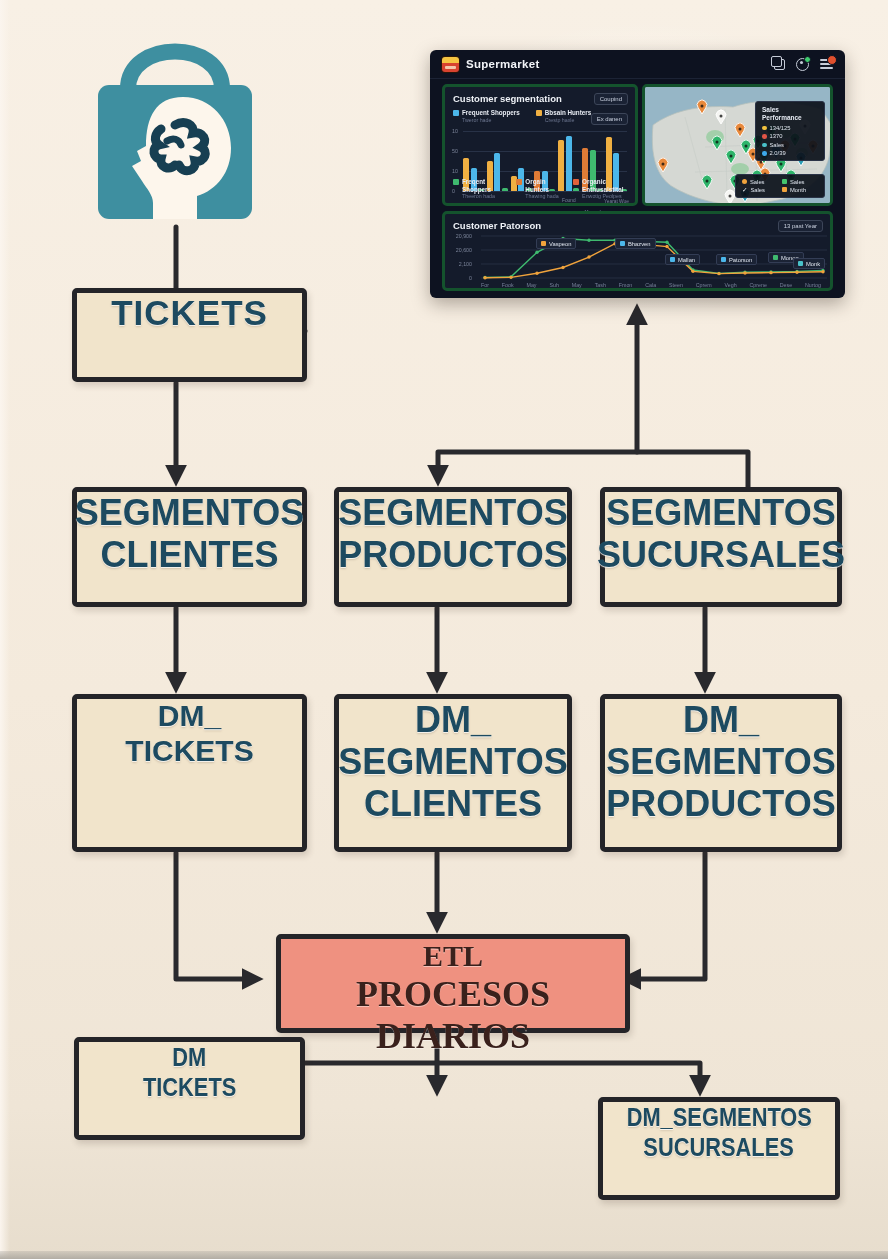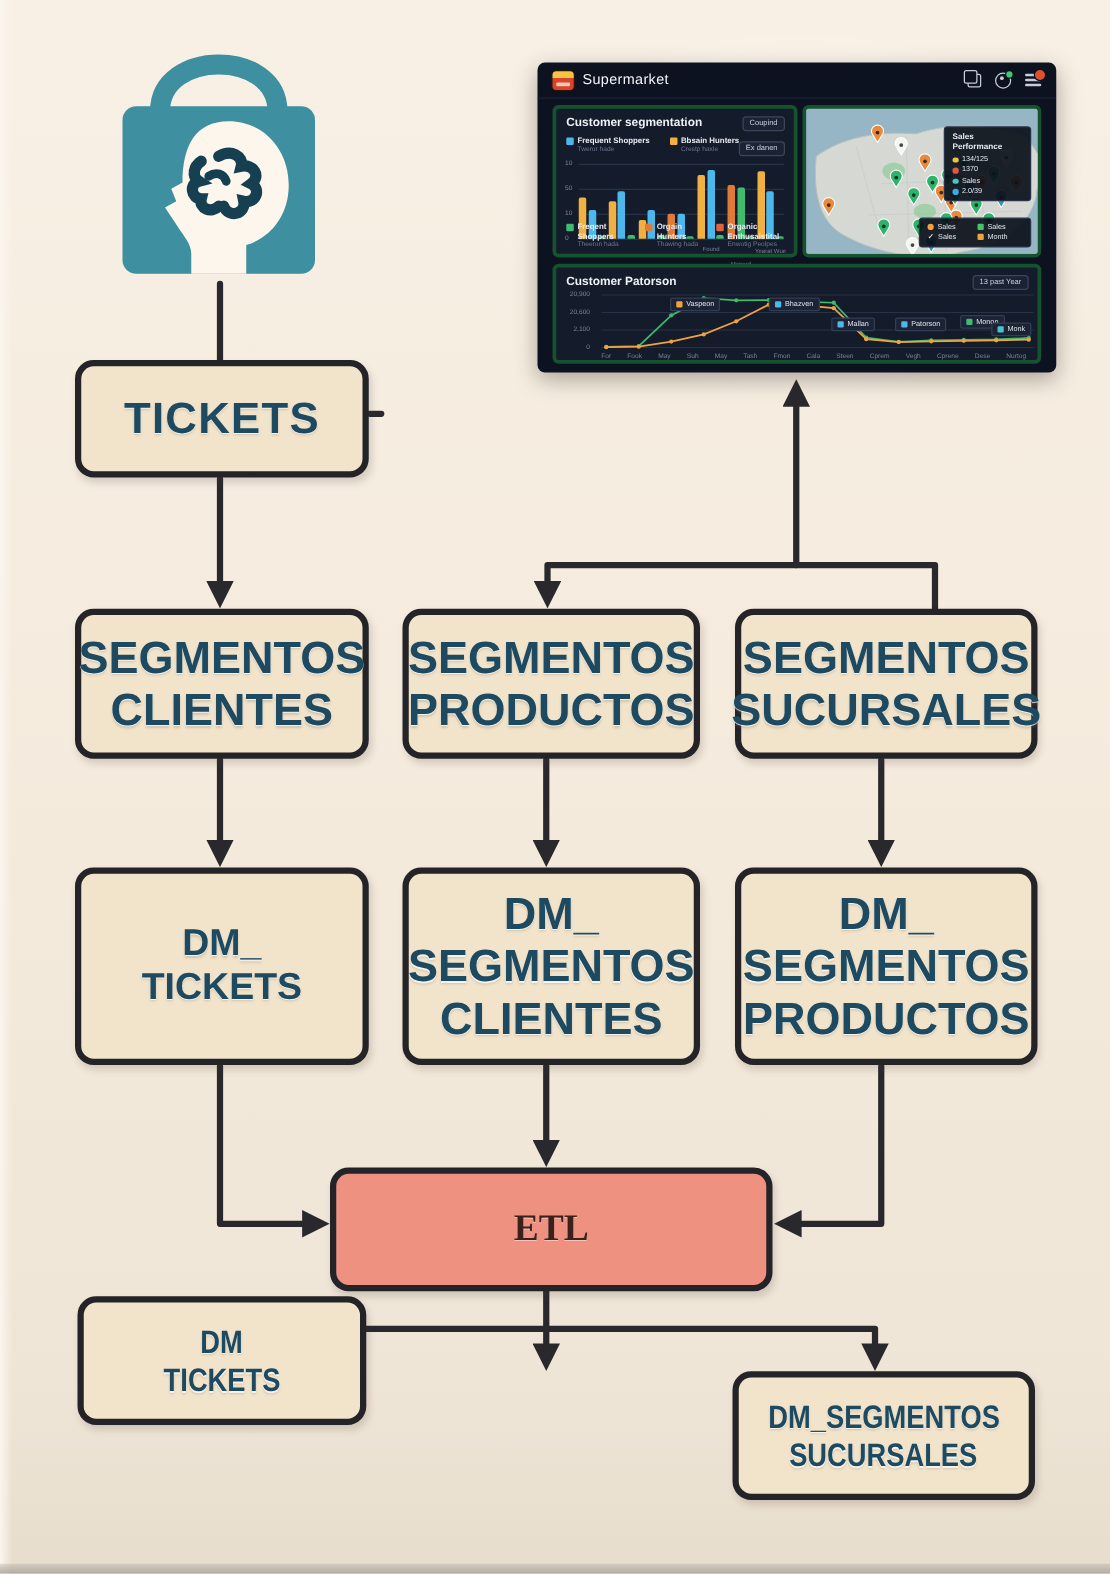--- a/index.html
+++ b/index.html
@@ -10,22 +10,22 @@
   .page::after{content:"";position:absolute;left:0;bottom:0;width:100%;height:8px;
         background:linear-gradient(180deg,rgba(150,146,140,.25),#b2ada4);z-index:9;pointer-events:none;}
   .glow{position:absolute;left:400px;top:20px;width:480px;height:300px;
         background:radial-gradient(ellipse at center,#fffdf8 0%,rgba(255,253,248,0) 70%);z-index:0;}
 
   
   #connectors{position:absolute;inset:0;z-index:1;}
 
   
   .node{position:absolute;box-sizing:border-box;background:#f1e4cb;border:5px solid #242428;
-        border-radius:15px;display:flex;flex-direction:column;align-items:center;justify-content:center;
-        z-index:2;box-shadow:2px 4px 6px rgba(70,58,44,.18);}
+        border-radius:5px;display:flex;flex-direction:column;align-items:center;justify-content:flex-start;
+        z-index:2;box-shadow:2px 4px 6px rgba(70,58,44,.18);margin-left:12px;}
   .node .ln{font-weight:700;color:#1d4a60;line-height:1.16;text-align:center;
         text-shadow:0 1px 0 rgba(255,255,255,.75),0 2px 2px rgba(120,100,80,.25);}
   .node.etl{background:#ef9180;}
   .node.etl .ln{color:#3a211c;text-shadow:0 1px 0 rgba(255,255,255,.45);font-family:Liberation Serif, serif;}
   .fs35{font-size:35px;letter-spacing:1px;}
   .fs28{font-size:36px;}
   .fs30{font-size:30px;}
   .fs26{font-size:26px;}
   .cond{transform:scaleX(.84);white-space:nowrap;}
 
@@ -34,21 +34,21 @@
 
   
   .dash{position:absolute;left:430px;top:50px;width:415px;height:248px;background:#0d1220;
         border-radius:6px;z-index:2;box-shadow:0 6px 18px rgba(40,30,20,.35);overflow:hidden;
         font-family:"Liberation Sans",sans-serif;}
   .dash-header{position:absolute;left:0;top:0;right:0;height:29px;border-bottom:1px solid #1c2335;
         display:flex;align-items:center;padding:0 12px;box-sizing:border-box;}
   .logo{position:relative;width:17px;height:15px;margin-right:7px;border-radius:3px;
         background:linear-gradient(180deg,#f5c542 0 38%,#d8432f 38% 100%);box-shadow:0 0 0 1px #2a1608;}
   .logo::after{content:"";position:absolute;left:3px;bottom:3px;right:3px;height:3px;background:#fbe9c9;border-radius:1px;opacity:.8;}
-  .dash-title{color:#f2f4f8;font-size:11.5px;font-weight:400;letter-spacing:.3px;}
+  .dash-title{color:#f2f4f8;font-size:11.5px;font-weight:700;letter-spacing:.3px;}
   .hicons{margin-left:auto;display:flex;align-items:center;gap:11px;}
   .ic-copy{position:relative;width:9px;height:9px;border:1.3px solid #c6ccd8;border-radius:2px;}
   .ic-copy::before{content:"";position:absolute;left:-4px;top:-4px;width:9px;height:9px;border:1.3px solid #c6ccd8;border-radius:2px;background:#0d1220;}
   .ic-gauge{position:relative;width:11px;height:11px;border:1.4px solid #c6ccd8;border-radius:50%;}
   .ic-gauge::before{content:"";position:absolute;left:2.5px;top:2.5px;width:3px;height:3px;background:#c6ccd8;border-radius:50%;}
   .ic-gauge::after{content:"";position:absolute;right:-3px;top:-3px;width:5px;height:5px;background:#3ecb6e;border-radius:50%;border:1px solid #0d1220;}
   .ic-menu{position:relative;width:13px;height:10px;}
   .ic-menu i{position:absolute;left:0;right:0;height:2px;background:#c6ccd8;border-radius:1px;}
   .ic-menu i:nth-child(1){top:0}.ic-menu i:nth-child(2){top:4px}.ic-menu i:nth-child(3){top:8px}
   .ic-menu::after{content:"";position:absolute;right:-4px;top:-4px;width:8px;height:8px;background:#e0502e;border-radius:50%;border:1.5px solid #0d1220;}
@@ -539,20 +539,21 @@
     <div class="ln fs28">CLIENTES</div>
   </div>
   <div class="node" style="left:588px;top:694px;width:242px;height:158px">
     <div class="ln fs28">DM_</div>
     <div class="ln fs28">SEGMENTOS</div>
     <div class="ln fs28">PRODUCTOS</div>
   </div>
 
   <div class="node etl" style="left:264px;top:934px;width:354px;height:99px">
     <div class="ln fs30">ETL</div>
+    <div class="ln fs28">PROCESOS DIARIOS</div>
   </div>
 
   <div class="node" style="left:62px;top:1037px;width:231px;height:103px">
     <div class="ln fs26 cond">DM</div>
     <div class="ln fs26 cond">TICKETS</div>
   </div>
   <div class="node" style="left:586px;top:1097px;width:242px;height:103px">
     <div class="ln fs26 cond">DM_SEGMENTOS</div>
     <div class="ln fs26 cond">SUCURSALES</div>
   </div>

